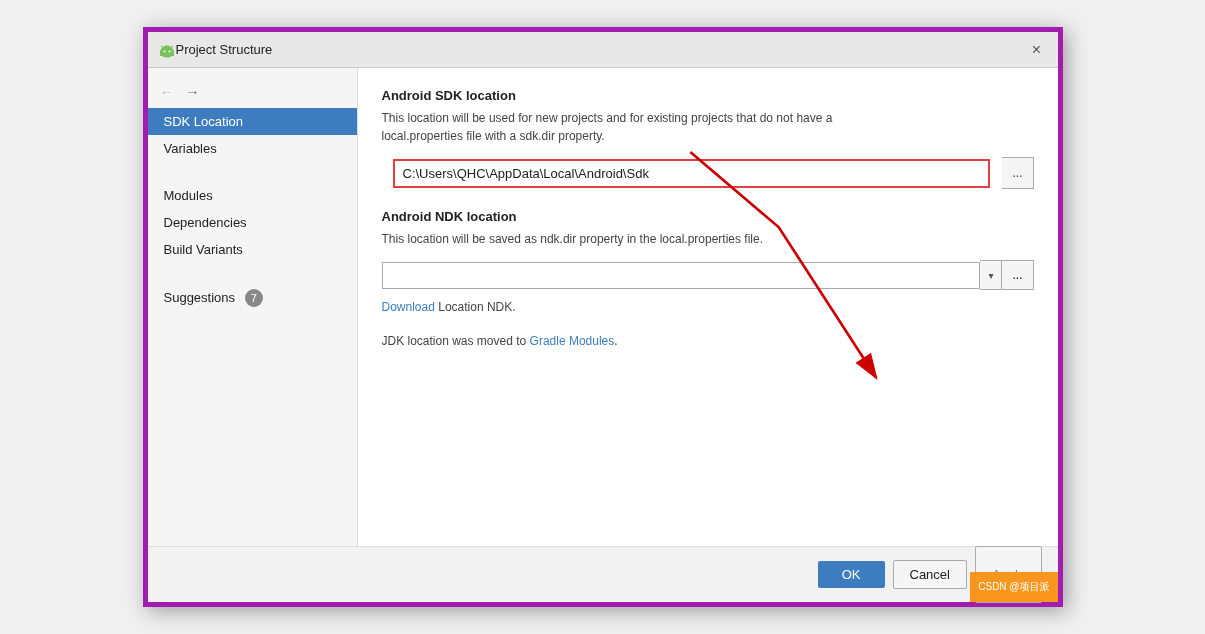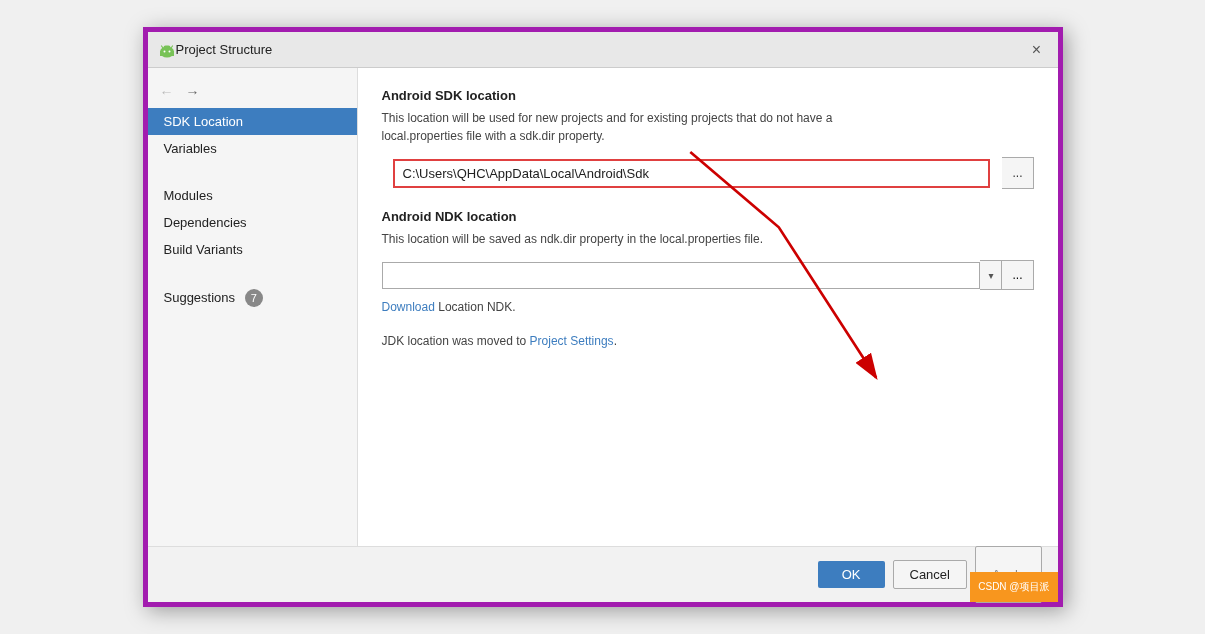--- a/index.html
+++ b/index.html
@@ -389,21 +389,21 @@
           </div>
           <div class="ndk-browse-btn">...</div>
         </div>
       </div>
 
       <div class="download-link">
         <a href="#">Download</a><span> Location NDK.</span>
       </div>
 
       <div class="jdk-notice">
-        <span>JDK location was moved to </span><a href="#">Project Settings</a><span>.</span>
+        <span>JDK location was moved to </span><a href="#">Gradle Modules</a><span>.</span>
       </div>
 
       <svg class="arrow-overlay" style="position:absolute; top:0; left:0; width:100%; height:100%; pointer-events:none; z-index:10;" viewBox="0 0 680 540">
 
         <defs>
           <marker id="arrowhead" markerWidth="10" markerHeight="7" refX="9" refY="3.5" orient="auto">
             <polygon points="0 0, 10 3.5, 0 7" fill="#cc0000"></polygon>
           </marker>
         </defs>
 

